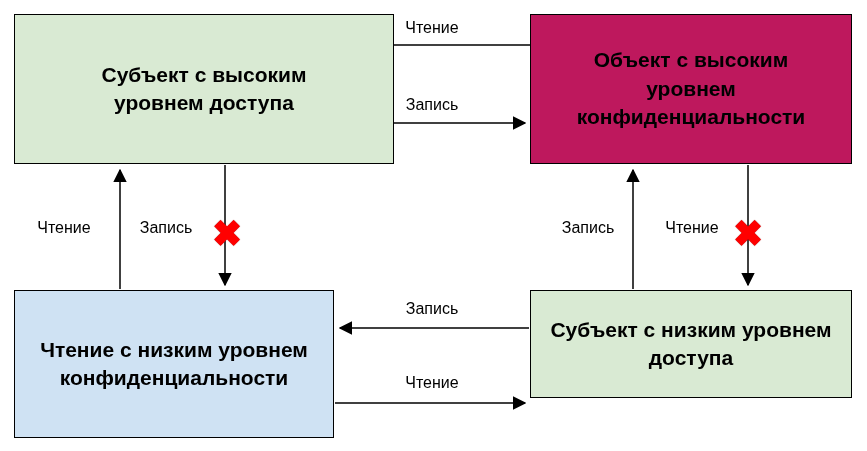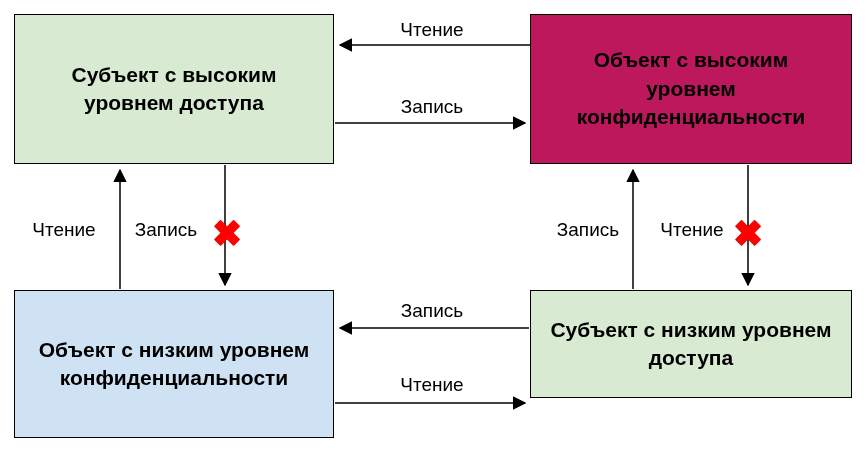--- a/index.html
+++ b/index.html
@@ -30,21 +30,21 @@
     font-size: 21px;
     line-height: 1.35;
     color: #000000;
   }
   .box span {
     white-space: pre-line;
   }
   .arrow-label {
     position: absolute;
     width: 110px;
-    font-size: 19px;
+    font-size: 16px;
     color: #000000;
     text-align: center;
   }
   .blocked {
     position: absolute;
     width: 44px;
     height: 44px;
     display: flex;
     align-items: center;
     justify-content: center;
@@ -75,33 +75,33 @@
     <line x1="530" y1="45" x2="340" y2="45" stroke="#000000" stroke-width="1.5" marker-end="url(#ah)"></line>
     <line x1="335" y1="123" x2="525" y2="123" stroke="#000000" stroke-width="1.5" marker-end="url(#ah)"></line>
     <line x1="120" y1="289" x2="120" y2="170" stroke="#000000" stroke-width="1.5" marker-end="url(#ah)"></line>
     <line x1="225" y1="165" x2="225" y2="285" stroke="#000000" stroke-width="1.5" marker-end="url(#ah)"></line>
     <line x1="633" y1="289" x2="633" y2="170" stroke="#000000" stroke-width="1.5" marker-end="url(#ah)"></line>
     <line x1="748" y1="165" x2="748" y2="285" stroke="#000000" stroke-width="1.5" marker-end="url(#ah)"></line>
     <line x1="529" y1="328" x2="340" y2="328" stroke="#000000" stroke-width="1.5" marker-end="url(#ah)"></line>
     <line x1="335" y1="403" x2="525" y2="403" stroke="#000000" stroke-width="1.5" marker-end="url(#ah)"></line>
   </svg>
 
-  <div class="box" style="left: 14px; top: 14px; width: 320px; height: 150px; background-color: rgb(217, 234, 211);">
+  <div class="box" style="left: 14px; top: 14px; width: 380px; height: 150px; background-color: rgb(217, 234, 211);">
     <span>Субъект с высоким
 уровнем доступа</span>
   </div>
 
   <div class="box" style="left: 530px; top: 14px; width: 322px; height: 150px; background-color: #be185d;">
     <span>Объект с высоким
 уровнем
 конфиденциальности</span>
   </div>
 
   <div class="box" style="left: 14px; top: 290px; width: 320px; height: 148px; background-color: rgb(207, 226, 243);">
-    <span>Объект с низким уровнем
+    <span>Чтение с низким уровнем
 конфиденциальности</span>
   </div>
 
   <div class="box" style="left: 530px; top: 290px; width: 322px; height: 108px; background-color: rgb(217, 234, 211);">
     <span>Субъект с низким уровнем
 доступа</span>
   </div>
 
   <div class="arrow-label" style="left:377px; top:19px;">Чтение</div>
 

